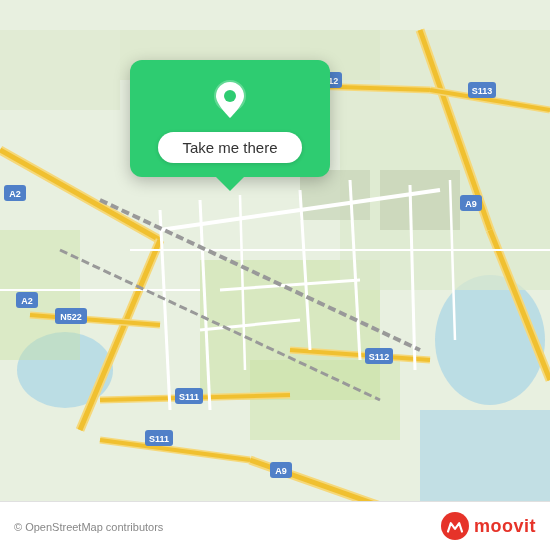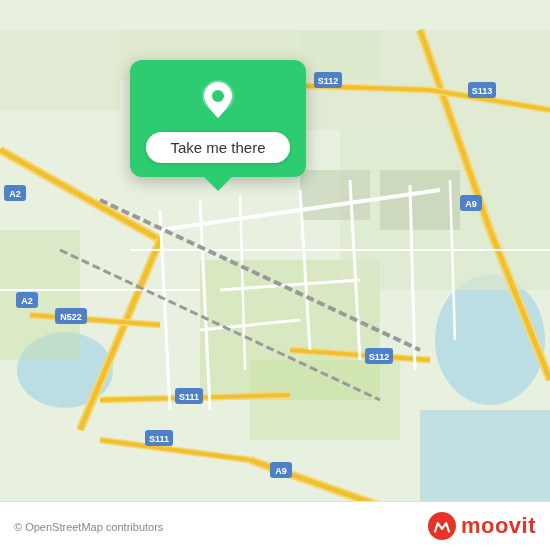--- a/index.html
+++ b/index.html
@@ -25,21 +25,21 @@
       position: absolute;
       top: 0; left: 0;
       width: 100%; height: 100%;
     }
 
     
     #popup-overlay {
       position: absolute;
       top: 60px;
       left: 130px;
-      width: 176px;
+      width: 200px;
       background-color: #2ecc71;
       border-radius: 12px;
       padding: 18px 32px 14px;
       display: flex;
       flex-direction: column;
       align-items: center;
       box-shadow: 0 4px 16px rgba(0,0,0,0.25);
     }
 
     #popup-overlay::after {
@@ -112,21 +112,21 @@
       align-items: center;
       gap: 5px;
     }
 
     .moovit-m-icon {
       width: 28px;
       height: 28px;
     }
 
     #moovit-text {
-      font-size: 22px;
+      font-size: 18px;
       font-weight: 700;
       color: #e63329;
       letter-spacing: 0.5px;
     }
   </style>
 </head>
 <body>
 
 <div id="map-container">
 

